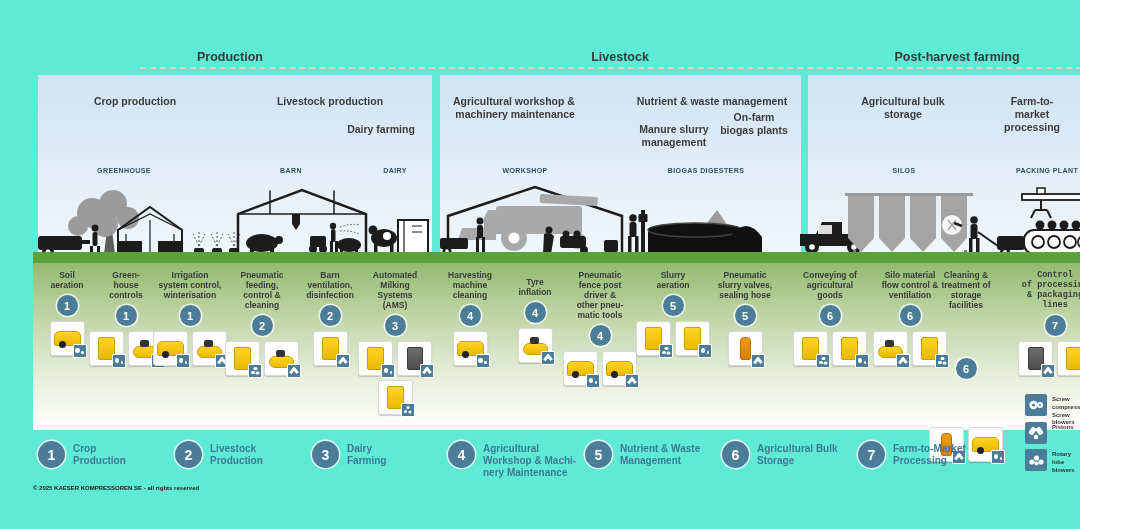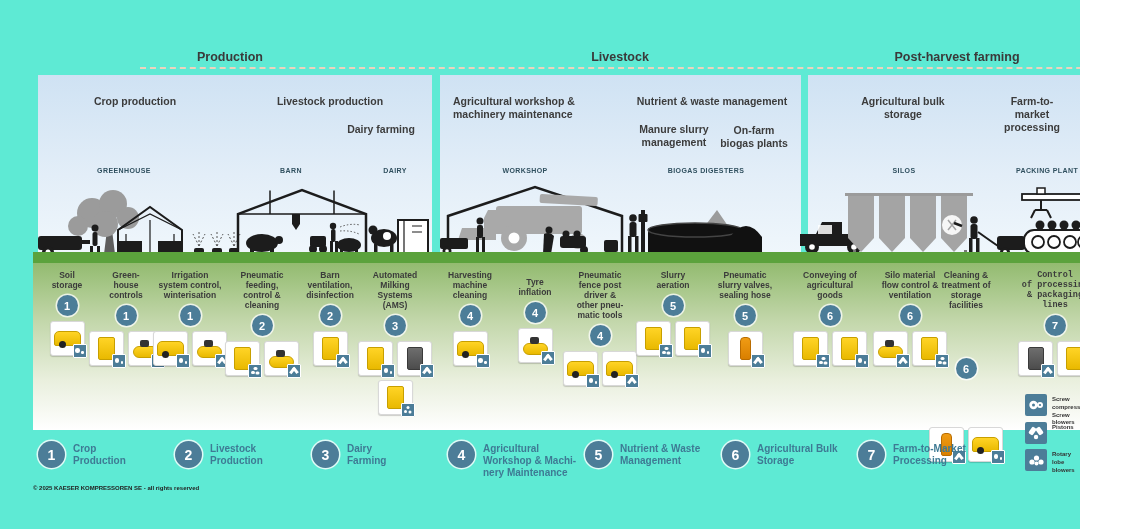--- a/index.html
+++ b/index.html
@@ -5,21 +5,21 @@
   html,body{margin:0;padding:0;background:#fff;}
   #canvas{position:relative;width:1080px;height:529px;background:#5eead4;overflow:hidden;
           font-family:"Liberation Sans","DejaVu Sans",sans-serif;color:#3c3c3c;}
   .abs{position:absolute;}
   
   .section-title{font-size:12.5px;font-weight:bold;color:#3a3a3a;transform:translateX(-50%);white-space:nowrap;}
   .dash-line{left:140px;top:67px;width:992px;border-top:2px dashed #ecd3bd;}
   
   .sky{top:75px;height:183px;background:linear-gradient(180deg,#cfe2f3 0%,#e3eef8 55%,#f0f7fc 100%);}
   .area-label{font-size:10.5px;font-weight:bold;color:#3c3c3c;text-align:center;transform:translateX(-50%);line-height:1.25;white-space:pre-line;}
-  .area-label.left{transform:none;text-align:left;}
+  .area-label.left{transform:none;text-align:right;}
   .bldg-label{font-size:7px;font-weight:bold;letter-spacing:.4px;color:#30505f;transform:translateX(-50%);white-space:nowrap;}
   
   .grass{left:33px;top:252px;width:1072px;height:11px;background:#5ba23c;}
   .app-band{left:33px;top:263px;width:1072px;height:167px;
             background:linear-gradient(180deg,#93bb70 0%,#c3d7ab 35%,#e9efdd 70%,#ffffff 100%);}
   
   .app-col{display:flex;flex-direction:column;align-items:center;gap:5px;top:270px;}
   .app-label{font-size:8.5px;font-weight:bold;line-height:1.18;color:#3b3b3b;text-align:center;white-space:pre-line;}
   .badge{width:21px;height:21px;border-radius:50%;background:#4c7d98;color:#fff;font-size:11px;font-weight:bold;
          display:flex;align-items:center;justify-content:center;box-shadow:0 0 0 1.5px rgba(255,255,255,.75);}
@@ -69,21 +69,21 @@
   <div class="abs sky" style="left:808px;width:294px;"></div>
 
   <div class="abs area-label" style="left:135px;top:95px;">Crop production</div>
   <div class="abs area-label" style="left:330px;top:95px;">Livestock production</div>
   <div class="abs area-label" style="left:381px;top:123px;">Dairy farming</div>
   <div class="abs area-label left" style="left:453px;top:95px;">Agricultural workshop &amp;
 machinery maintenance</div>
   <div class="abs area-label" style="left:712px;top:95px;">Nutrient &amp; waste management</div>
   <div class="abs area-label" style="left:674px;top:123px;">Manure slurry
 management</div>
-  <div class="abs area-label" style="left:754px;top:124px;">On-farm
+  <div class="abs area-label" style="left:754px;top:111px;">On-farm
 biogas plants</div>
   <div class="abs area-label" style="left:903px;top:95px;">Agricultural bulk
 storage</div>
   <div class="abs area-label" style="left:1032px;top:95px;">Farm-to-market
 processing</div>
 
   <div class="abs bldg-label" style="left:124px;top:167px;">GREENHOUSE</div>
   <div class="abs bldg-label" style="left:291px;top:167px;">BARN</div>
   <div class="abs bldg-label" style="left:395px;top:167px;">DAIRY</div>
   <div class="abs bldg-label" style="left:525px;top:167px;">WORKSHOP</div>
@@ -268,21 +268,21 @@
       <path d="M1099 40 h8 M1099 44 h8" stroke="#1c1c1c" stroke-width="1.4"></path>
       <circle cx="1103" cy="36" r="1.4" fill="#1c1c1c"></circle>
     </g>
   </svg>
 
   <div class="abs grass"></div>
   <div class="abs app-band"></div>
 
   <div class="abs app-col" style="left:32px;width:70px;">
     <div class="app-label">Soil
-storage</div>
+aeration</div>
     <div class="badge">1</div>
     <div class="cards">
         <div class="card">
           <div class="m-port"></div>
           <div class="corner t-screw"></div>
         </div>
       </div>
   </div>
 
   <div class="abs app-col" style="left:98px;width:56px;justify-content:flex-end;">

